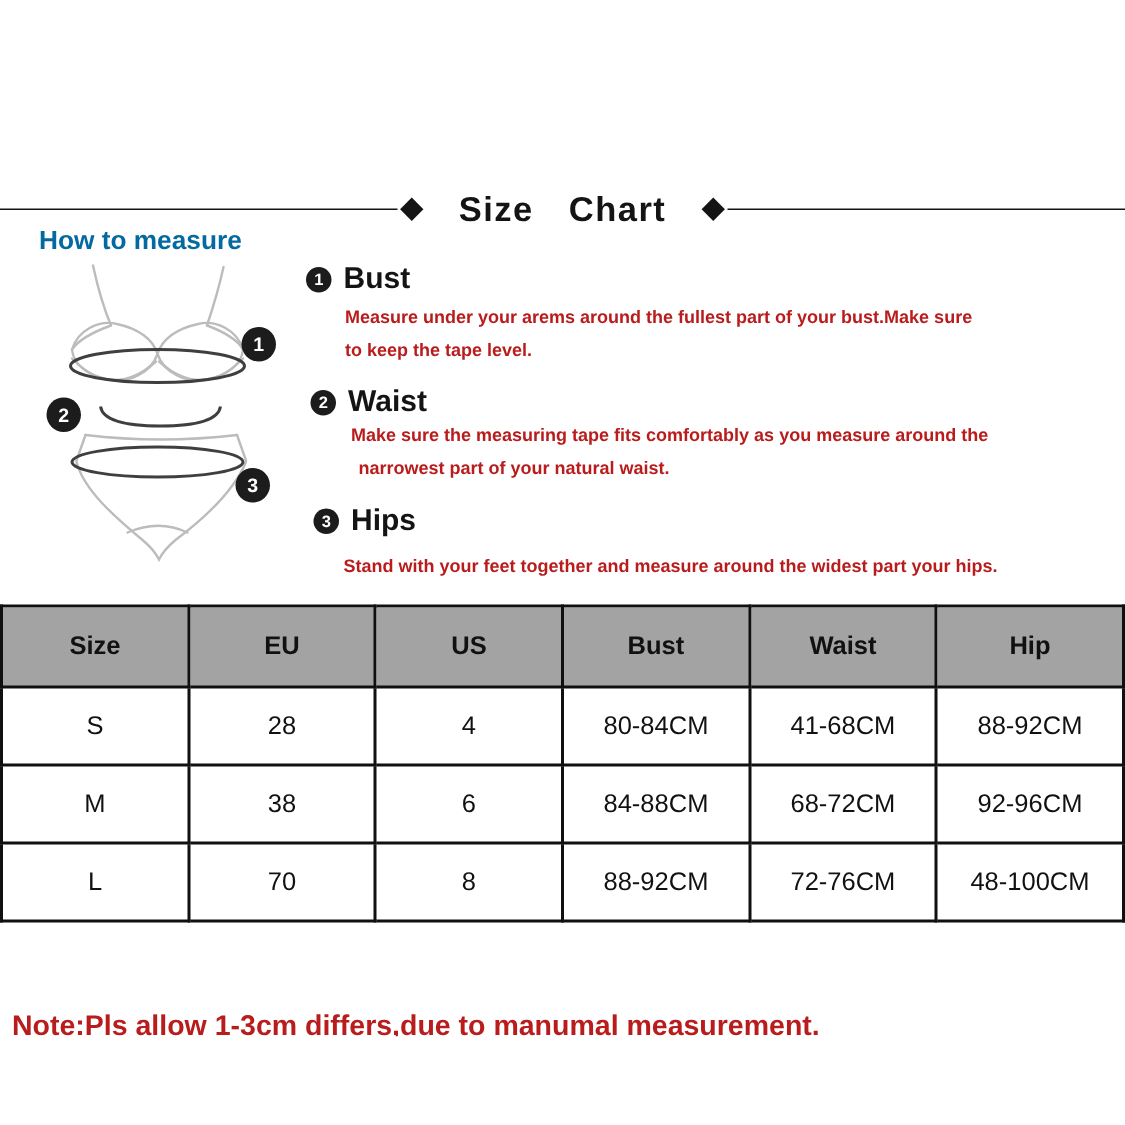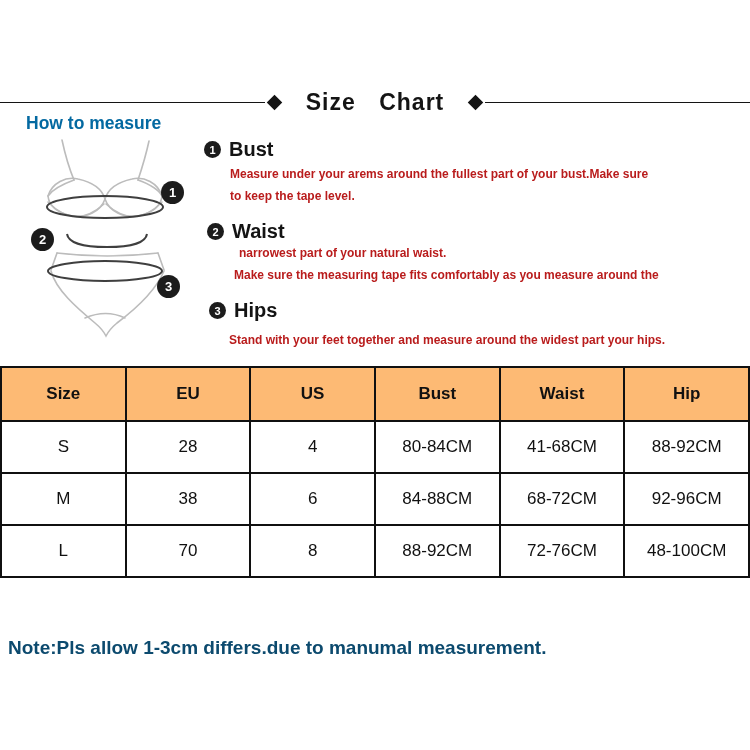--- a/index.html
+++ b/index.html
@@ -1,20 +1,20 @@
 <!DOCTYPE html>
 <html><head>
 <meta charset="utf-8">
 <style>
   * { margin: 0; padding: 0; box-sizing: border-box; }
   html, body { background: #ffffff; }
   body { font-family: "Liberation Sans", "DejaVu Sans", sans-serif; color: #111; }
   .canvas {
     position: relative; width: 750px; height: 654px;
-    background: #ffffff; overflow: hidden;
+    background: #ffffff; overflow: hidden; margin-top: 37px;
   }
 
   
   .title-row {
     position: absolute; left: 0; top: 88px; width: 750px; height: 28px;
     display: flex; align-items: center;
   }
   .rule { flex: 1 1 auto; height: 0; border-top: 1.6px solid #141414; }
   .diamond {
     width: 11px; height: 11px; background: #141414;
@@ -58,27 +58,27 @@
 
   
   .size-table {
     position: absolute; left: 0; top: 366px; width: 750px;
     border-collapse: collapse; table-layout: fixed;
   }
   .size-table th, .size-table td {
     border: 2px solid #101010; text-align: center; vertical-align: middle;
     font-size: 17px; overflow: hidden;
   }
-  .size-table th { height: 54px; font-weight: 700; background: #fdba74; }
+  .size-table th { height: 54px; font-weight: 700; background: #a3a3a3; }
   .size-table td { height: 52px; font-weight: 400; background: #ffffff; }
 
   
   .note {
     position: absolute; left: 8px; top: 637px;
-    font-size: 19px; font-weight: 600; color: #0c4a6e;
+    font-size: 19px; font-weight: 600; color: #b91c1c;
   }
 </style>
 </head>
 <body>
 
 <div class="canvas">
 
   <div class="title-row">
     <div class="rule"></div>
     <div class="diamond dl"></div>
@@ -134,22 +134,22 @@
   <div class="sec-body" style="left:230px; top:163px;">
     <div>Measure under your arems around the fullest part of your bust.Make sure</div>
     <div>to keep the tape level.</div>
   </div>
 
   <div class="sec-head" style="left:207px; top:220px;">
     <span class="badge badge-sm">2</span>
     <span class="sec-title">Waist</span>
   </div>
   <div class="sec-body" style="left:234px; top:242px;">
+    <div>Make sure the measuring tape fits comfortably as you measure around the</div>
     <div style="padding-left:5px;">narrowest part of your natural waist.</div>
-    <div>Make sure the measuring tape fits comfortably as you measure around the</div>
   </div>
 
   <div class="sec-head" style="left:209px; top:299px;">
     <span class="badge badge-sm">3</span>
     <span class="sec-title">Hips</span>
   </div>
   <div class="sec-body" style="left:229px; top:329px;">
     <div>Stand with your feet together and measure around the widest part your hips.</div>
   </div>
 

